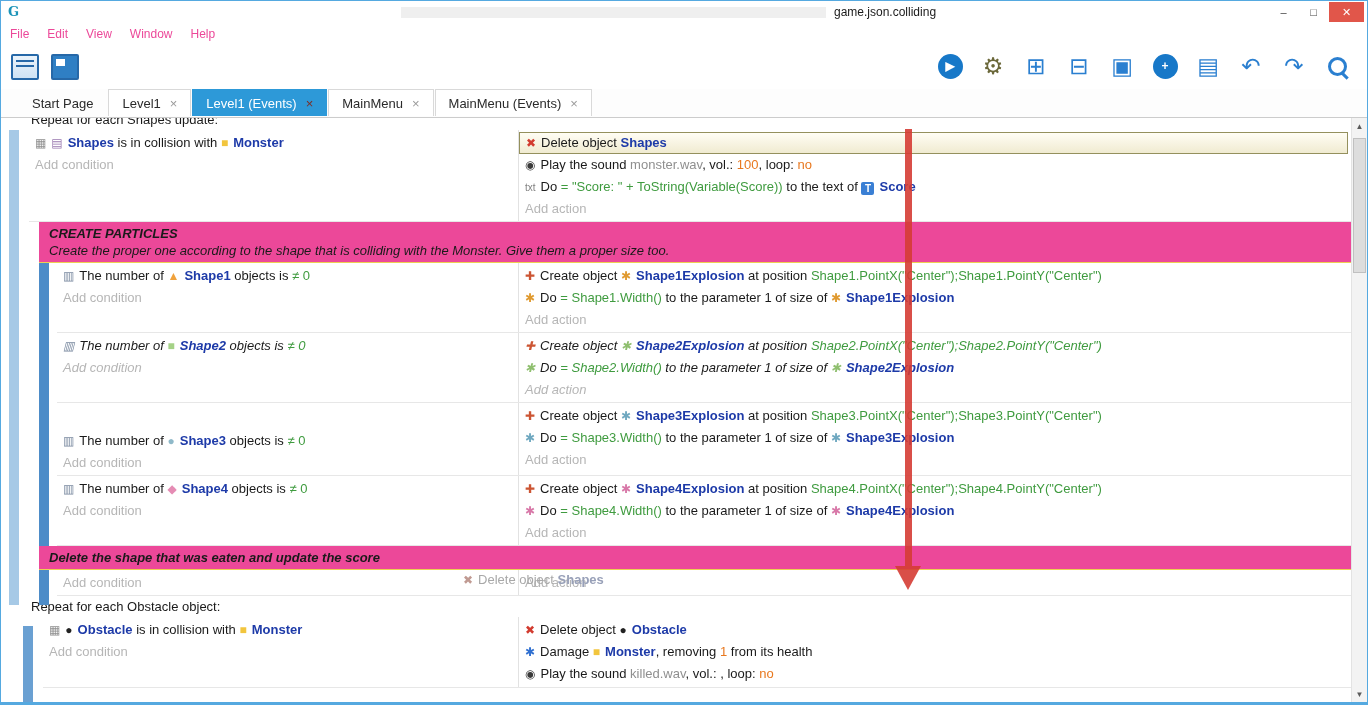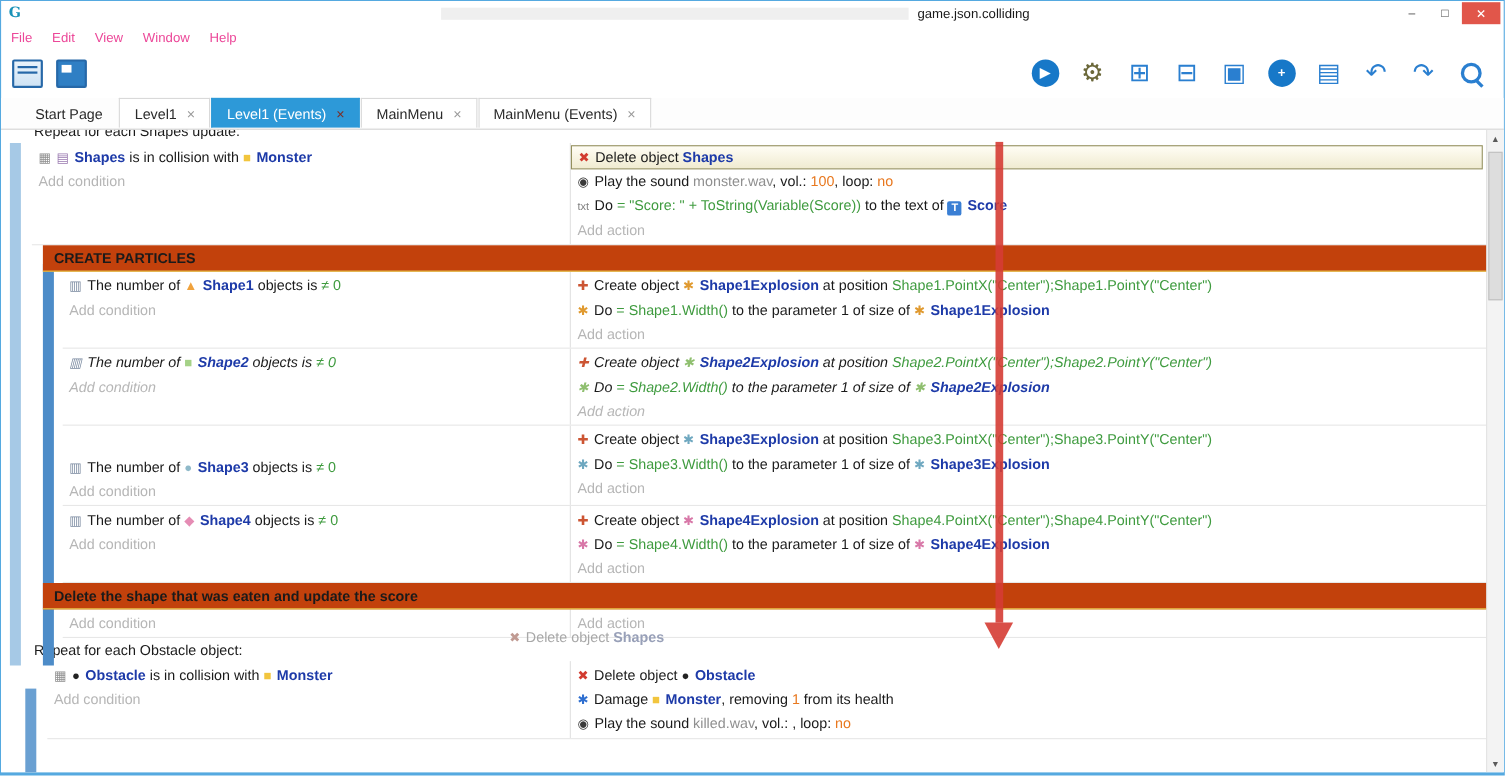--- a/index.html
+++ b/index.html
@@ -44,21 +44,21 @@
   .ev-icon{display:inline-block;margin-right:5px;font-size:12px;}
   .ev-icon.boxed{width:13px;height:13px;line-height:13px;text-align:center;font-size:10px;font-weight:bold;border-radius:2px;vertical-align:-1px;}
   .ev-icon.txt{font-size:10px;}
   .s-plain{color:#1a1a1a;}
   .s-obj{color:#1d3aa8;font-weight:bold;}
   .s-green{color:#3f9b3f;}
   .s-num{color:#e8781f;}
   .s-file{color:#8f8f8f;}
   .s-ghost{color:#a8a8a8;}
   .s-ghost-obj{color:#98a0b8;font-weight:bold;}
-  .block-comment{position:relative;z-index:1;background:#c2410c;border-bottom:1px solid #ecd052;padding:3px 10px;line-height:17px;}
+  .block-comment{position:relative;z-index:1;background:#ec4899;border-bottom:1px solid #ecd052;padding:3px 10px;line-height:17px;font-style:italic;}
   .c-title{font-weight:bold;}
   .block-repeat{line-height:21px;padding-left:2px;}
   .block-clipped{height:12px;overflow:hidden;position:relative;}
   .block-clipped span{position:absolute;top:-9px;line-height:21px;left:2px;}
   .arrow-line{position:absolute;z-index:6;width:7px;background:rgba(213,60,52,0.9);}
   .arrow-head{position:absolute;z-index:6;width:0;height:0;border-left:13px solid transparent;border-right:13px solid transparent;border-top:24px solid rgba(213,60,52,0.9);}
   .ghost{position:absolute;z-index:7;line-height:21px;white-space:nowrap;}
   .scrollbar{position:absolute;right:0;top:0;bottom:0;width:16px;background:#f3f3f3;border-left:1px solid #e3e3e3;box-sizing:border-box;}
   .sb-arrow{position:absolute;left:0;width:15px;height:16px;display:flex;align-items:center;justify-content:center;font-size:8px;color:#5a5a5a;}
   .sb-arrow.up{top:0;}
@@ -161,20 +161,21 @@
           </div>
           <div class="act-col">
             <div class="ev-row selected"><span class="ev-icon" style="color: rgb(210, 59, 47);">✖</span><span class="s-plain">Delete object </span><span class="s-obj">Shapes</span></div>
             <div class="ev-row"><span class="ev-icon" style="color: rgb(58, 58, 58);">◉</span><span class="s-plain">Play the sound </span><span class="s-file">monster.wav</span><span class="s-plain">, vol.: </span><span class="s-num">100</span><span class="s-plain">, loop: </span><span class="s-num">no</span></div>
             <div class="ev-row"><span class="ev-icon txt" style="color: rgb(128, 128, 128);">txt</span><span class="s-plain">Do </span><span class="s-green">= "Score: " + ToString(Variable(Score))</span><span class="s-plain"> to the text of </span><span class="ev-icon boxed" style="color: rgb(255, 255, 255); background: rgb(58, 127, 212);">T</span><span class="s-obj">Score</span></div>
             <div class="ev-row add">Add action</div>
           </div>
         </div>
         <div class="block-comment" style="margin-left: 38px;">
           <div class="c-title">CREATE PARTICLES</div>
+          <div>Create the proper one according to the shape that is colliding with the Monster. Give them a proper size too.</div>
         </div>
         <div class="block-event" style="margin-left: 56px;">
           <div class="cond-col" style="width: 461px;">
             <div class="ev-row"><span class="ev-icon" style="color: rgb(122, 138, 160);">▥</span><span class="s-plain">The number of </span><span class="ev-icon" style="color: rgb(240, 162, 60);">▲</span><span class="s-obj">Shape1</span><span class="s-plain"> objects is </span><span class="s-green">≠ 0</span></div>
             <div class="ev-row add">Add condition</div>
           </div>
           <div class="act-col">
             <div class="ev-row"><span class="ev-icon" style="color: rgb(204, 85, 51);">✚</span><span class="s-plain">Create object </span><span class="ev-icon" style="color: rgb(224, 154, 48);">✱</span><span class="s-obj">Shape1Explosion</span><span class="s-plain"> at position </span><span class="s-green">Shape1.PointX("Center");Shape1.PointY("Center")</span></div>
             <div class="ev-row"><span class="ev-icon" style="color: rgb(224, 154, 48);">✱</span><span class="s-plain">Do </span><span class="s-green">= Shape1.Width()</span><span class="s-plain"> to the parameter 1 of size of </span><span class="ev-icon" style="color: rgb(224, 154, 48);">✱</span><span class="s-obj">Shape1Explosion</span></div>
             <div class="ev-row add">Add action</div>

